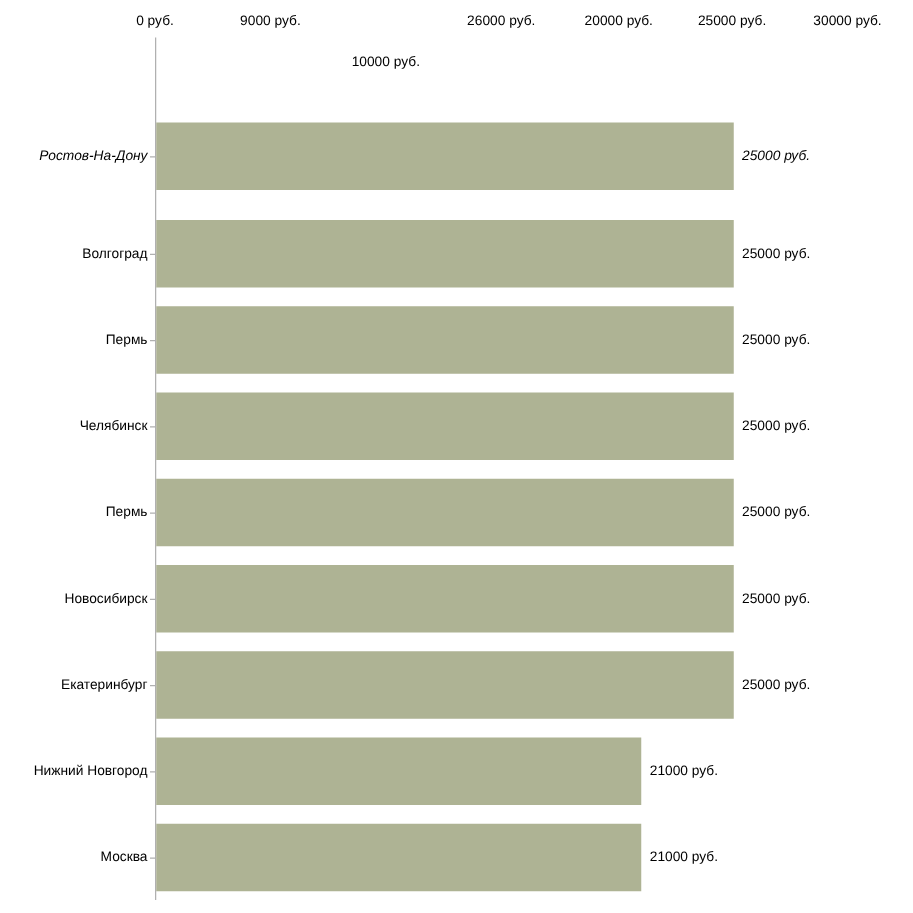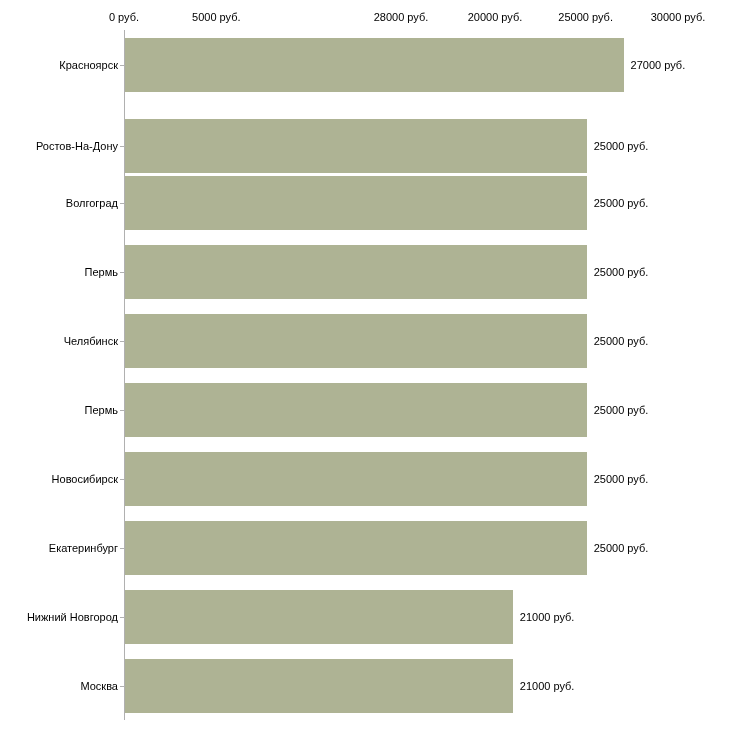--- a/index.html
+++ b/index.html
@@ -91,36 +91,30 @@
     color: #000;
     white-space: nowrap;
   }
 </style>
 </head>
 <body>
 
 <div id="chart-root">
   <div class="axis-top">
       <div class="tick-label" style="left: 124px;">0 руб.</div>
-      <div class="tick-label" style="left: 216.333px;">5000 руб.</div>
+      <div class="tick-label" style="left: 216.333px;">9000 руб.</div>
       <div class="tick-label" style="left: 308.667px; margin-top: 33px;">10000 руб.</div>
-      <div class="tick-label" style="left: 401px;">28000 руб.</div>
+      <div class="tick-label" style="left: 401px;">26000 руб.</div>
       <div class="tick-label" style="left: 495px;">20000 руб.</div>
       <div class="tick-label" style="left: 585.667px;">25000 руб.</div>
       <div class="tick-label" style="left: 678px;">30000 руб.</div>
     </div>
   <div class="axis-line"></div>
   <div class="plot">
-      <div class="row" style="top: 0px; height: 69px;">
-        <div class="cat-label">Красноярск</div>
-        <div class="cat-tick"></div>
-        <div class="bar" style="width: 498.6px; background: rgb(174, 179, 148);"></div>
-        <div class="val-label" style="left: 630.6px;">27000 руб.</div>
-      </div>
-      <div class="row" style="top: 81px; height: 69px;">
+      <div class="row" style="top: 60px; height: 69px; font-style: italic;">
         <div class="cat-label">Ростов-На-Дону</div>
         <div class="cat-tick"></div>
         <div class="bar" style="width: 461.667px; background: rgb(174, 179, 148);"></div>
         <div class="val-label" style="left: 593.667px;">25000 руб.</div>
       </div>
       <div class="row" style="top: 138px; height: 69px;">
         <div class="cat-label">Волгоград</div>
         <div class="cat-tick"></div>
         <div class="bar" style="width: 461.667px; background: rgb(174, 179, 148);"></div>
         <div class="val-label" style="left: 593.667px;">25000 руб.</div>

